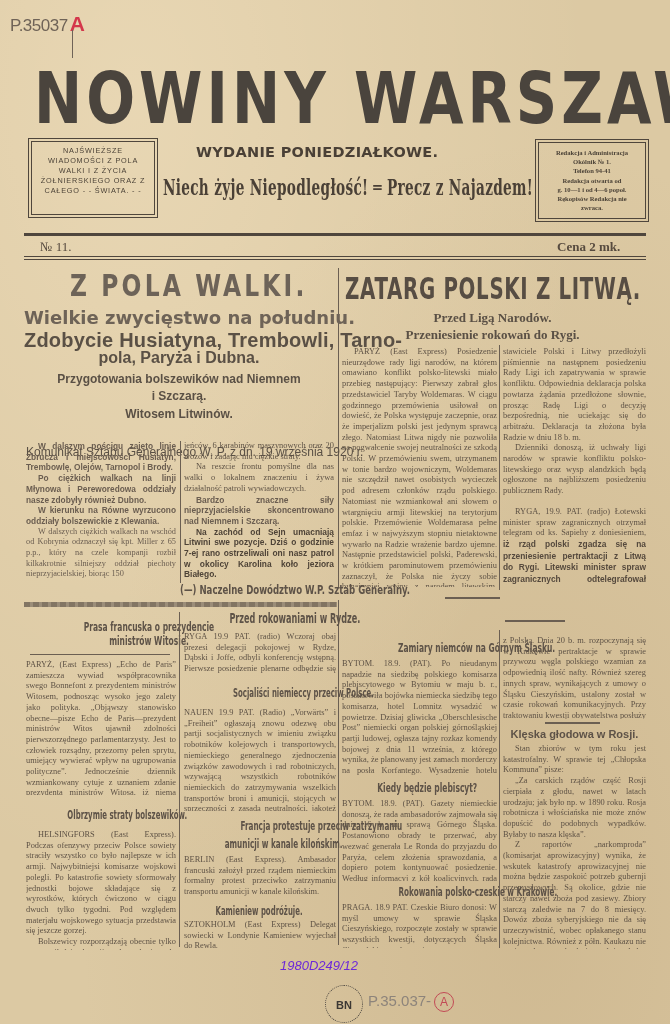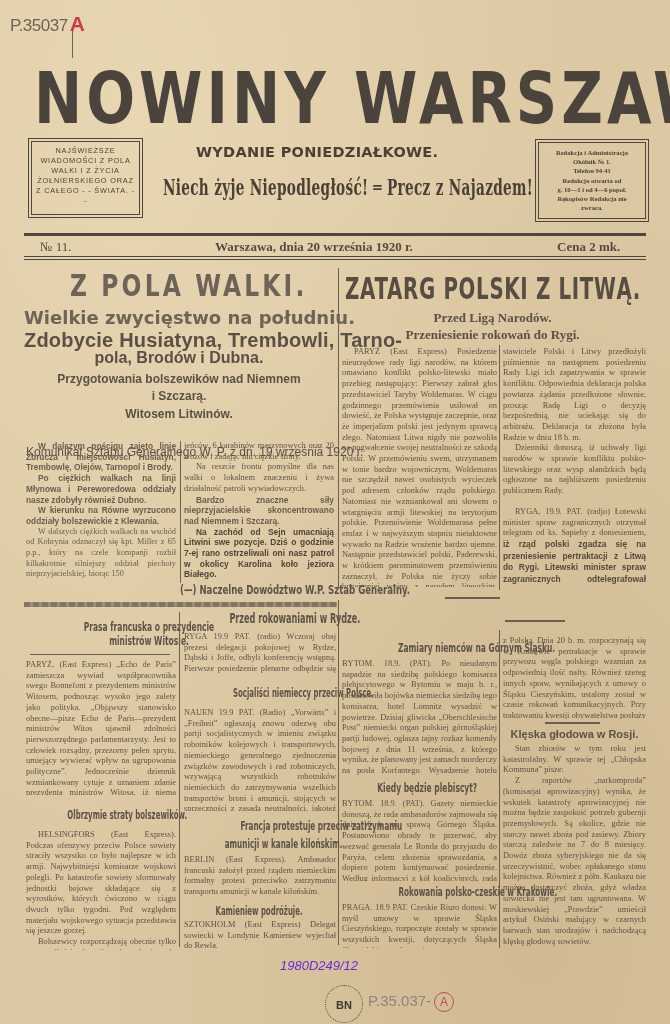--- a/index.html
+++ b/index.html
@@ -25,21 +25,21 @@
 
   .masthead-title {
     position: absolute; left: 34px; top: 60px; width: 610px;
     font-family: "DejaVu Sans", sans-serif; font-weight: bold;
     font-size: 71px; line-height: 78px; color: #4a443d;
     letter-spacing: 5px; transform: scaleX(0.81); transform-origin: left top;
     white-space: nowrap;
   }
 
   .box-left {
-    position: absolute; left: 31px; top: 141px; width: 109px; height: 74px;
+    position: absolute; left: 31px; top: 141px; width: 124px; height: 74px;
     border: 1px solid #4f463c; outline: 1px solid #4f463c; outline-offset: 2px;
     font-family: "Liberation Sans", sans-serif; font-size: 7.3px; line-height: 10px;
     text-align: center; padding: 4px 3px 0 3px; color: #4c4338; letter-spacing: 0.8px;
   }
   .box-right {
     position: absolute; left: 538px; top: 142px; width: 108px; height: 77px;
     border: 1px solid #4f463c; outline: 1px solid #4f463c; outline-offset: 2px;
     font-family: "Liberation Serif", serif; font-size: 6.6px; line-height: 9.2px;
     text-align: center; padding: 5px 2px 0 2px; color: #4c4338; font-weight: bold;
   }
@@ -127,32 +127,31 @@
     <div>Okólnik № 1.</div>
     <div>Telefon 94-41</div>
     <div>Redakcja otwarta od</div>
     <div>g. 10—1 i od 4—6 popoł.</div>
     <div>Rękopisów Redakcja nie</div>
     <div>zwraca.</div>
   </div>
 
   <div class="dateline-top"></div>
   <div class="issue">№ 11.</div>
-  <div class="place-date">Warszawa, dnia 20 września 1920 r.</div>
   <div class="price">Cena 2 mk.</div>
   <div class="dateline-bot"></div>
   <div class="dateline-bot2"></div>
 
   <div class="col-rule" style="left:338px; top:268px; height:320px;"></div>
   <div class="col-rule" style="left:338px; top:600px; height:345px;"></div>
 
   <div class="headline-big hl-left">Z POLA WALKI.</div>
   <div class="sub sub1">Wielkie zwycięstwo na południu.</div>
   <div class="sub sub2">Zdobycie Husiatyna, Trembowli, Tarno-</div>
-  <div class="sub sub3">pola, Brodów i Dubna.</div>
+  <div class="sub sub3">pola, Paryża i Dubna.</div>
   <div class="sub sub4">Przygotowania bolszewików nad Niemnem</div>
   <div class="sub sub5">i Szczarą.</div>
   <div class="sub sub6">Witosem Litwinów.</div>
   <div class="komunikat">Komunikat Sztabu Generalnego W. P. z dn. 19 września 1920 r.</div>
 
   <div class="text bold-sans" style="left:26px; top:441px; width:150px; height:140px;">
     <p>W dalszym pościgu zajęto linję Zbrucza i miejscowości Husiatyn, Trembowlę, Olejów, Tarnopol i Brody.</p>
     <p>Po ciężkich walkach na linji Młynowa i Pereworedowa oddziały nasze zdobyły również Dubno.</p>
     <p>W kierunku na Równe wyrzucono oddziały bolszewickie z Klewania.</p>
     <p style="font-family:'Liberation Serif',serif;font-weight:normal;">W dalszych ciężkich walkach na wschód od Kobrynia odznaczył się kpt. Miller z 65 p.p., który na czele kompanji rozbił kilkakrotnie silniejszy oddział piechoty nieprzyjacielskiej, biorąc 150</p>
@@ -213,20 +212,21 @@
   <div class="art-title" style="left:341px; top:884px; width:156px; font-size:12.5px;"><span>Rokowania polsko-czeskie w Krakowie.</span></div>
   <div class="text" style="left:342px; top:903px; width:155px; height:45px;">PRAGA. 18.9 PAT. Czeskie Biuro donosi: W myśl umowy w sprawie Śląska Cieszyńskiego, rozpoczęte zostały w sprawie wszystkich kwestji, dotyczących Śląska Cieszyńskiego rokowania</div>
 
   <div class="col-rule" style="left:499px; top:630px; height:318px;"></div>
 
   <div class="text" style="left:503px; top:636px; width:143px; height:83px;">z Polską. Dnia 20 b. m. rozpoczynają się w Krakowie pertraktacje w sprawie przywozu węgla polskiego wzamian za odpowiednią ilość nafty. Również szereg innych spraw, wynikających z umowy o Śląsku Cieszyńskim, ustalony został w czasie rokowań komunikacyjnych. Przy traktowaniu kwestji obywatelstwa posłuży za wzór umowa, jaką czesi zawarli z Austrją.</div>
   <div class="h-rule" style="left:545px; top:722px; width:55px; height:2px;"></div>
   <div class="art-title" style="left:502px; top:728px; width:145px; font-size:11px; font-family:'Liberation Sans',sans-serif;"><span style="transform:none;">Klęska głodowa w Rosji.</span></div>
   <div class="text" style="left:503px; top:744px; width:143px; height:205px;">
     <p>Stan zbiorów w tym roku jest katastrofalny. W sprawie tej „Chłopska Kommuna” pisze:</p>
+    <p>„Za carskich rządów część Rosji cierpiała z głodu, nawet w latach urodzaju; jak było np. w 1890 roku. Rosja robotnicza i włościańska nie może znów dopuścić do podobnych wypadków. Byłaby to nasza klęska”.</p>
     <p>Z raportów „narkomproda” (komisarjat aprowizacyjny) wynika, że wskutek katastrofy aprowizacyjnej nie można będzie zaspokoić potrzeb gubernji przemysłowych. Są okolice, gdzie nie starczy nawet zboża pod zasiewy. Zbiory starczą zaledwie na 7 do 8 miesięcy. Dowóz zboża syberyjskiego nie da się urzeczywistnić, wobec opłakanego stanu kolejnictwa. Również z półn. Kaukazu nie można dostarczyć zboża, gdyż władza sowiecka nie jest tam ugruntowana. W moskiewskiej „Prawdzie” umieścił artykuł Osiński malujący w czarnych barwach stan urodzajów i nadchodzącą klęskę głodową sowietów.</p>
   </div>
 
   <div class="stamp-num">1980D249/12</div>
   <div class="stamp-bn">BN</div>
   <div class="stamp-bn2">
     <span>P.35.037-</span><span class="circle-a">A</span>
   </div>
 </div>
 

